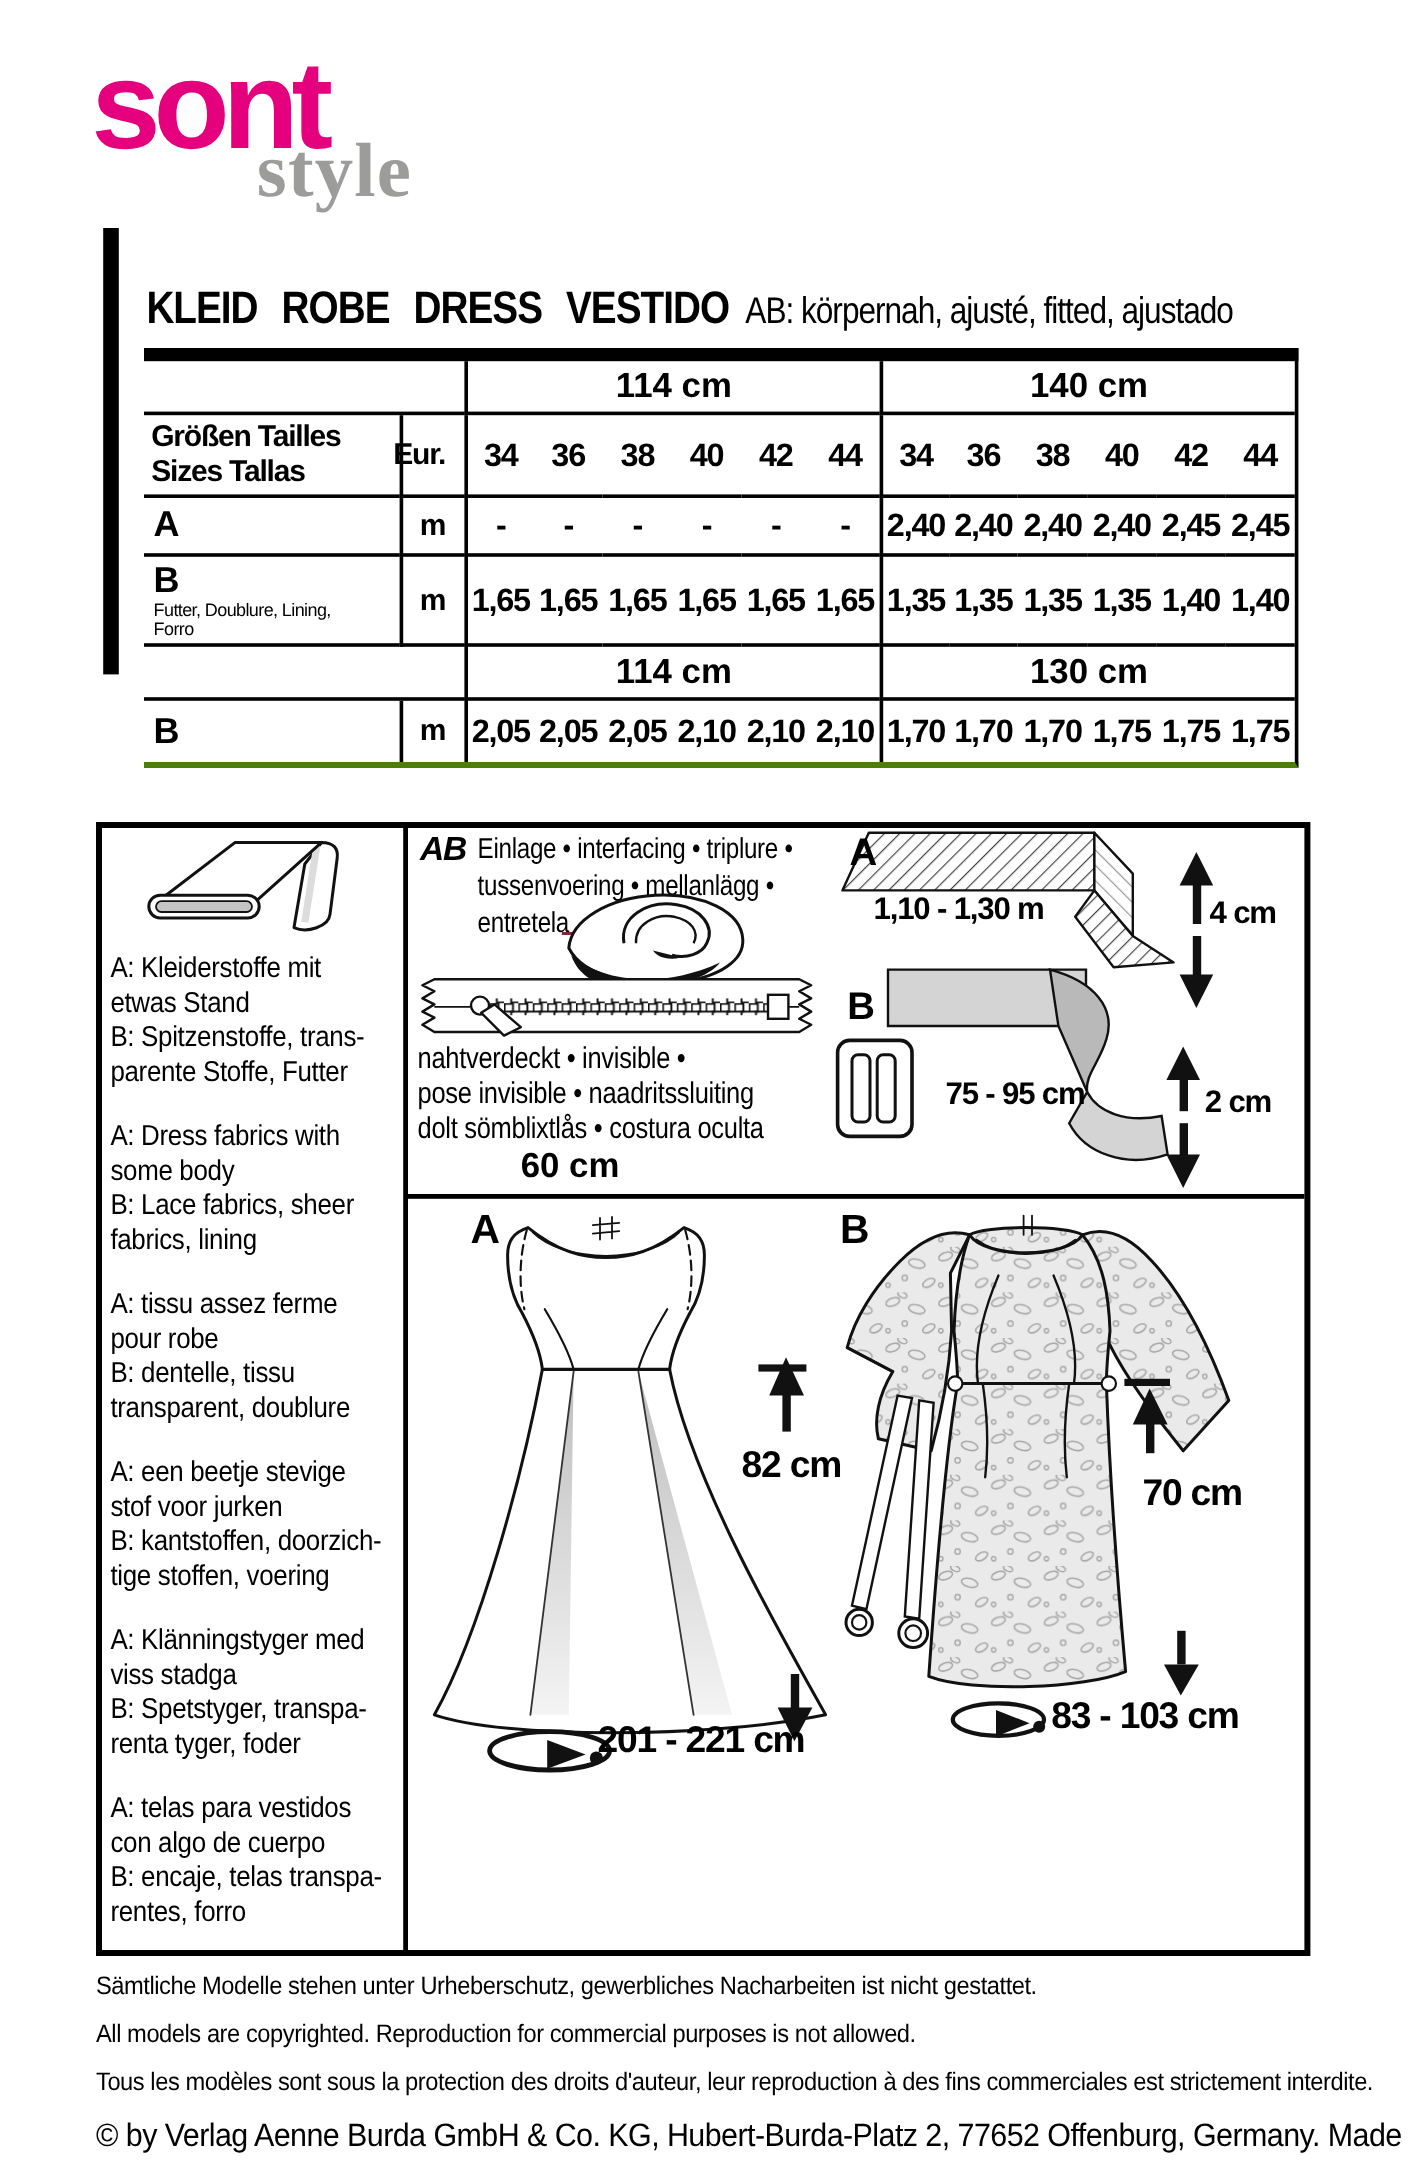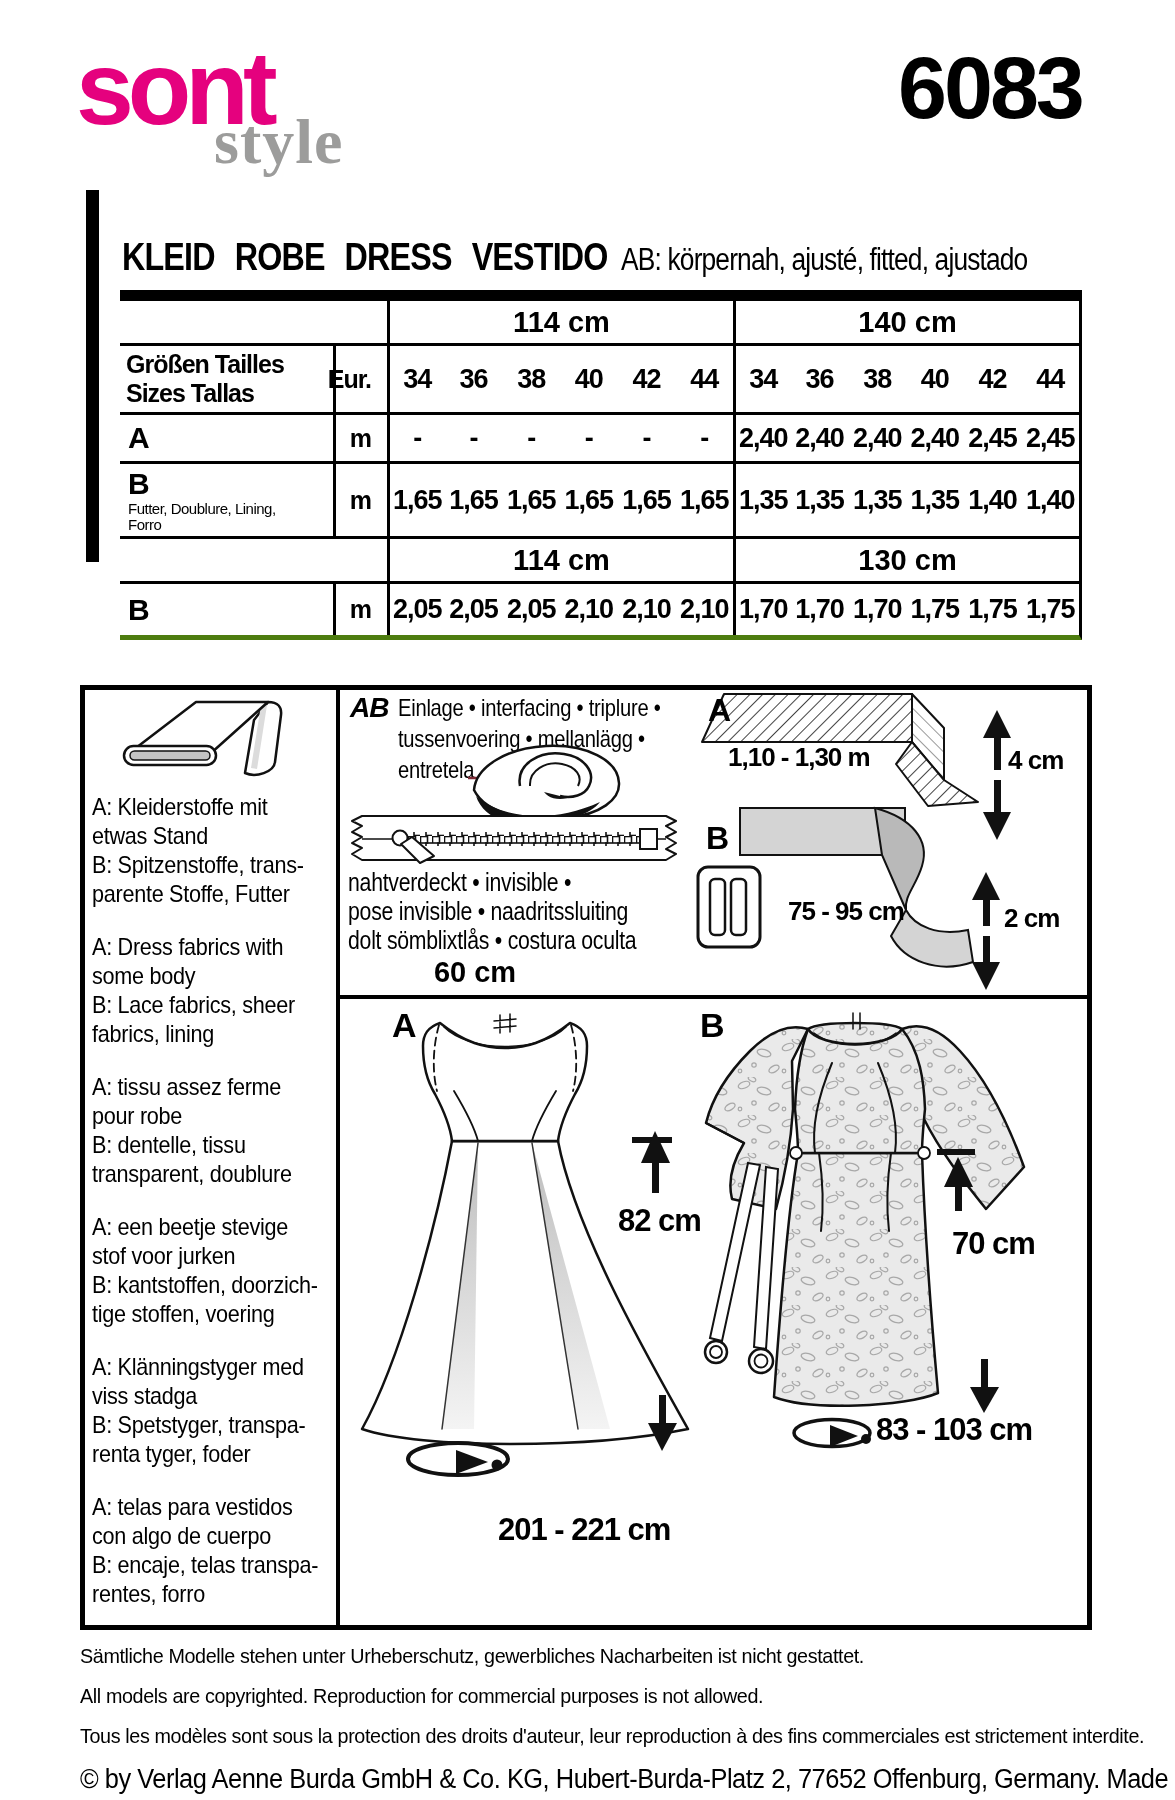--- a/index.html
+++ b/index.html
@@ -59,21 +59,20 @@
 
   svg{display:block;}
 </style>
 </head>
 <body>
 
 <div id="page">
 
   <div class="abs logo-main">sont</div>
   <div class="abs logo-sub">style</div>
-  <div class="abs pattern-number">6083</div>
 
   <div class="abs left-bar"></div>
   <div class="abs title-row">
     <span class="title-main">KLEID  ROBE  DRESS  VESTIDO</span><span class="title-sub">AB: körpernah, ajusté, fitted, ajustado</span>
   </div>
 
   <div class="abs ftable">
 
     <div class="c h1 blank" style="grid-column:1/3"></div>
     <div class="c h1 grp bl" style="grid-column:3/9">114 cm</div>
@@ -358,21 +357,21 @@
     <g>
       <ellipse cx="492" cy="432" rx="38" ry="13.5" fill="none" stroke="#111" stroke-width="3.5"></ellipse>
       <polygon points="490,424 490,446 518,435" fill="#111"></polygon>
       <circle cx="526" cy="438" r="5" fill="#111"></circle>
     </g>
   </svg>
 
   <div class="abs view-label" style="left:392px;top:1006px;">A</div>
   <div class="abs view-label" style="left:700px;top:1006px;">B</div>
   <div class="abs meas" style="left:618px;top:1203px;font-size:31px;">82 cm</div>
-  <div class="abs meas" style="left:498px;top:1512px;font-size:31px;">201 - 221 cm</div>
+  <div class="abs meas" style="left:498px;top:1432px;font-size:31px;">201 - 221 cm</div>
   <div class="abs meas" style="left:952px;top:1226px;font-size:31px;">70 cm</div>
   <div class="abs meas" style="left:876px;top:1412px;font-size:31px;">83 - 103 cm</div>
 
   <div class="abs footer">
     <p class="f-small">Sämtliche Modelle stehen unter Urheberschutz, gewerbliches Nacharbeiten ist nicht gestattet.</p>
     <p class="f-small">All models are copyrighted. Reproduction for commercial purposes is not allowed.</p>
     <p class="f-small">Tous les modèles sont sous la protection des droits d'auteur, leur reproduction à des fins commerciales est strictement interdite.</p>
     <p class="f-big">© by Verlag Aenne Burda GmbH &amp; Co. KG, Hubert-Burda-Platz 2, 77652 Offenburg, Germany. Made in Germany.</p>
   </div>
 

